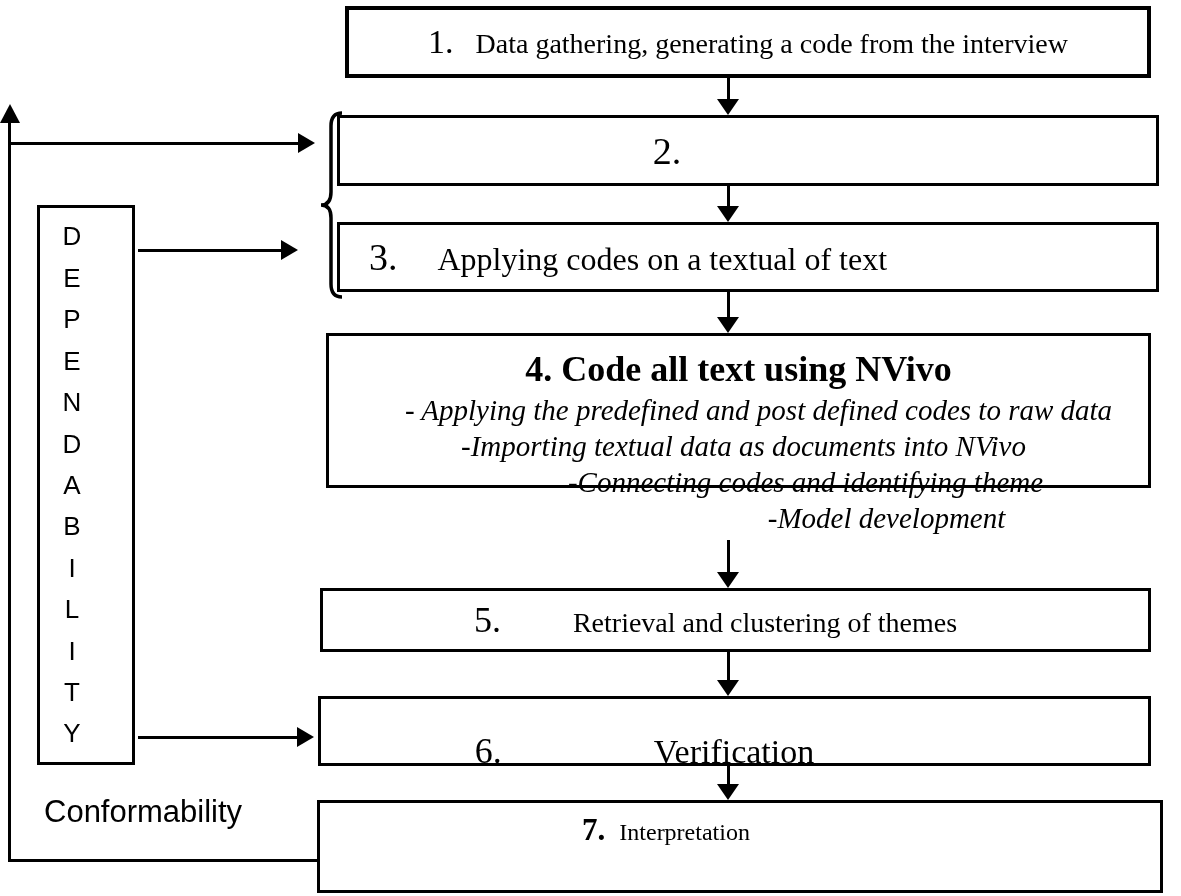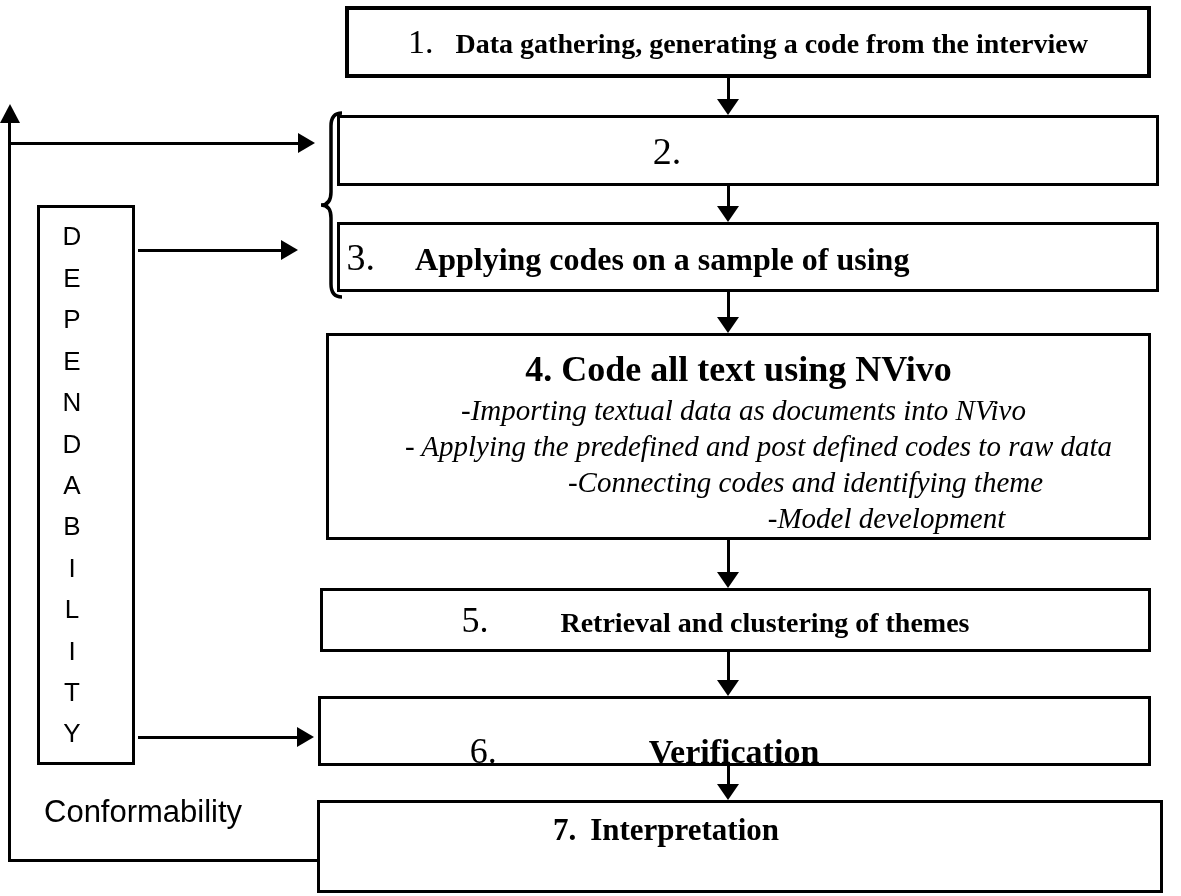--- a/index.html
+++ b/index.html
@@ -6,47 +6,47 @@
   #canvas{
     position:relative;width:1181px;height:896px;background:#ffffff;
     overflow:hidden;font-family:"Liberation Serif",serif;color:#000;
   }
   .box{
     position:absolute;box-sizing:border-box;border:3px solid #000;background:#fff;
     display:flex;align-items:center;justify-content:center;
   }
   .row{display:flex;align-items:baseline;white-space:nowrap;}
   .num{font-weight:400;}
-  .lbl{font-weight:700;}
+  .lbl{font-weight:400;}
   
   #box1{left:345px;top:6px;width:806px;height:72px;border-width:4px;}
   #box2{left:337px;top:115px;width:822px;height:71px;}
   #box3{left:337px;top:222px;width:822px;height:70px;}
-  #box4{left:326px;top:333px;width:825px;height:207px;flex-direction:column;justify-content:flex-start;padding-top:10px;}
+  #box4{left:326px;top:333px;width:825px;height:155px;flex-direction:column;justify-content:flex-start;padding-top:10px;}
   #box5{left:320px;top:588px;width:831px;height:64px;}
   #box6{left:318px;top:696px;width:833px;height:70px;}
   #box7{left:317px;top:800px;width:846px;height:93px;align-items:flex-start;padding-top:9px;}
   
   #box1 .num{font-size:34px;margin-right:22px;}
   #box1 .lbl{font-size:28px;}
   #box2 .row{transform:translateX(-68px);}
   #box2 .num{font-size:38px;margin-right:26px;}
   #box2 .lbl{font-size:35px;}
   #box3 .row{transform:translateX(-120px);}
   #box3 .num{font-size:38px;margin-right:40px;}
   #box3 .lbl{font-size:32px;}
   #box5 .row{transform:translateX(-20px);}
   #box5 .num{font-size:36px;margin-right:52px;}
   #box5 .lbl{font-size:28px;margin-left:20px;}
   #box6 .row{transform:translateX(-90px);}
   #box6 .num{font-size:36px;margin-right:152px;}
   #box6 .lbl{font-size:34px;margin-top:43px;}
   #box7 .row{transform:translateX(-74px);}
   #box7 .num{font-size:31px;font-weight:700;margin-right:14px;}
-  #box7 .lbl{font-size:31px;}
+  #box7 .lbl{font-size:24px;}
   #box4 .title{font-size:36px;font-weight:700;text-align:center;line-height:46px;width:100%;}
   #box4 .detail{font-size:29px;font-style:italic;text-align:center;line-height:36px;width:100%;}
   #box4 .d0{transform:translateX(5px);}
   #box4 .d1{transform:translateX(20px);}
   #box4 .d2{transform:translateX(67px);}
   #box4 .d3{transform:translateX(148px);}
   
   .varrow{position:absolute;width:22px;left:717px;}
   .varrow .shaft{position:absolute;left:10px;top:0;width:3px;height:calc(100% - 14px);background:#000;}
   .varrow .vhead{position:absolute;bottom:0;left:0;width:0;height:0;
@@ -133,28 +133,28 @@
 
   <div id="box2" class="box">
     <div class="row">
       <span class="num">2.</span>
     </div>
   </div>
 
   <div id="box3" class="box">
     <div class="row">
       <span class="num">3.</span>
-      <span class="lbl">Applying codes on a sample of using</span>
+      <span class="lbl">Applying codes on a textual of text</span>
     </div>
   </div>
 
   <div id="box4" class="box">
     <div class="title"><span>4.</span>&nbsp;<span>Code all text using NVivo</span></div>
+    <div class="detail d1">- Applying the predefined and post defined codes to raw data</div>
     <div class="detail d0">-Importing textual data as documents into NVivo</div>
-    <div class="detail d1">- Applying the predefined and post defined codes to raw data</div>
     <div class="detail d2">-Connecting codes and identifying theme</div>
     <div class="detail d3">-Model development</div>
   </div>
 
   <div id="box5" class="box">
     <div class="row">
       <span class="num">5.</span>
       <span class="lbl">Retrieval and clustering of themes</span>
     </div>
   </div>

